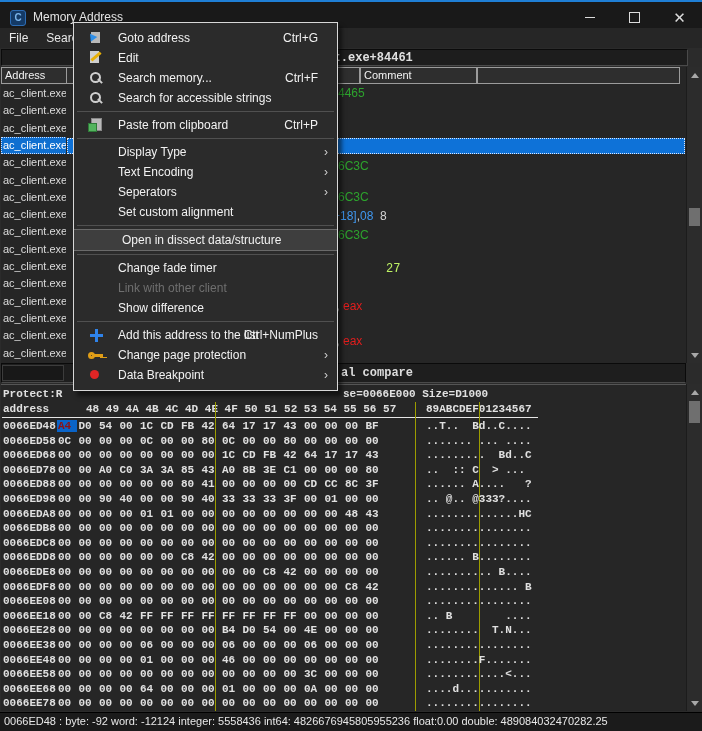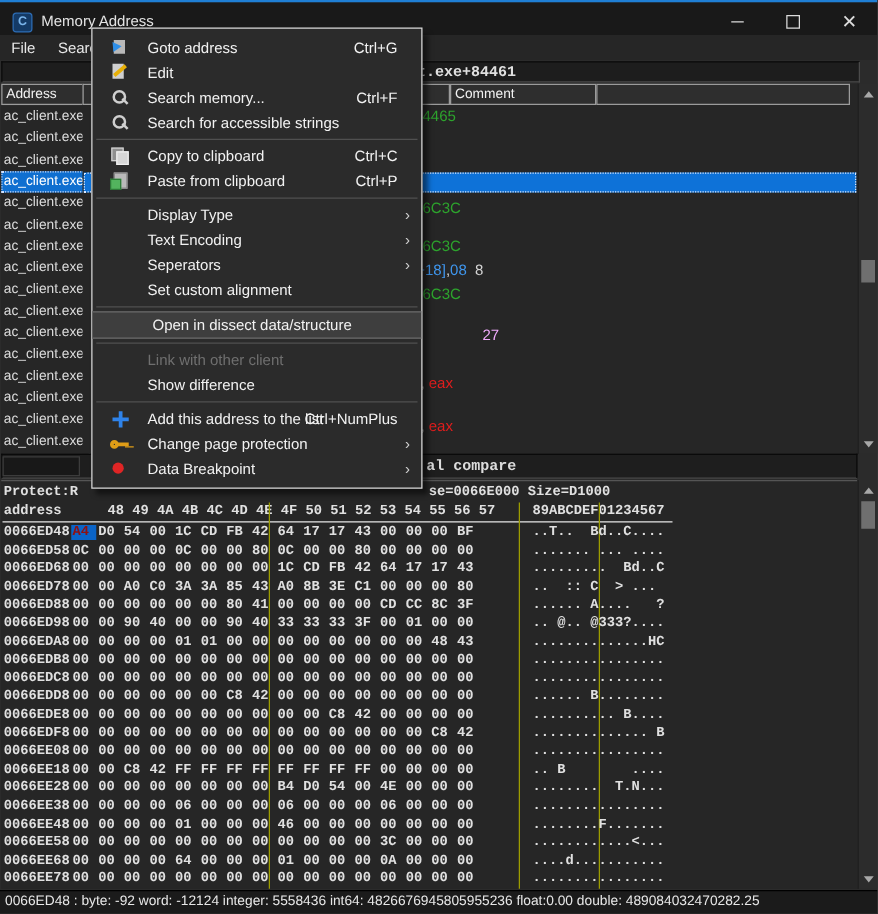--- a/index.html
+++ b/index.html
@@ -144,21 +144,21 @@
   <div class="abs hdrcell" id="dis-h1" style="left:66px;top:67px;width:294px;height:17px;"></div>
   <div class="abs hdrcell" id="dis-h2" style="left:360px;top:67px;width:117px;height:17px;">Comment</div>
   <div class="abs hdrcell" id="dis-h3" style="left:477px;top:67px;width:203px;height:17px;"></div>
   <div class="abs" id="dis-selected-row"></div>
   <div class="abs" id="dis-frags">
       <div class="dis-frag" style="left: 338px; top: 86px;"><span style="color: rgb(45, 163, 45);">4465</span></div>
       <div class="dis-frag" style="left: 338px; top: 159px;"><span style="color: rgb(45, 163, 45);">6C3C</span></div>
       <div class="dis-frag" style="left: 338px; top: 190px;"><span style="color: rgb(45, 163, 45);">6C3C</span></div>
       <div class="dis-frag" style="left: 333px; top: 209px;"><span style="color: rgb(63, 151, 239);">+18]</span><span style="color: rgb(212, 212, 212);">,</span><span style="color: rgb(63, 151, 239);">08</span><span style="color: rgb(212, 212, 212);">  8</span></div>
       <div class="dis-frag" style="left: 338px; top: 228px;"><span style="color: rgb(45, 163, 45);">6C3C</span></div>
-      <div class="dis-frag" style="left: 386px; top: 261px;"><span style="color: #f0abfc;">27</span></div>
+      <div class="dis-frag" style="left: 386px; top: 261px;"><span style="color: #bef264; font-family: Liberation Mono, monospace;">27</span></div>
       <div class="dis-frag" style="left: 333px; top: 299px;"><span style="color: rgb(212, 212, 212);">],</span><span style="color: rgb(226, 29, 29);"> eax</span></div>
       <div class="dis-frag" style="left: 333px; top: 334px;"><span style="color: rgb(212, 212, 212);">],</span><span style="color: rgb(226, 29, 29);"> eax</span></div>
     </div>
   <div class="abs sbar" id="dis-scroll">
     <div class="sb-btn" style="top:1px;">
         <div class="tri-up"></div>
       </div>
     <div class="sb-thumb" style="top:141px;height:18px;"></div>
     <div class="sb-btn" style="top:281px;">
         <div class="tri-dn"></div>
@@ -213,30 +213,30 @@
 
   <div class="abs" id="status-bar"></div>
   <div class="abs" id="status-text">0066ED48 : byte: -92 word: -12124 integer: 5558436 int64: 4826676945805955236 float:0.00 double: 489084032470282.25</div>
 
   <div class="abs" id="context-menu">
       <div class="menu-item"><span class="ic ic-goto"></span><span>Goto address</span><span class="shortcut">Ctrl+G</span></div>
       <div class="menu-item"><span class="ic ic-edit"></span><span>Edit</span></div>
       <div class="menu-item"><span class="ic ic-search"></span><span>Search memory...</span><span class="shortcut">Ctrl+F</span></div>
       <div class="menu-item"><span class="ic ic-search"></span><span>Search for accessible strings</span></div>
       <div class="menu-sep"></div>
-      <div class="menu-item"><span class="ic ic-copy"></span><span>Copy to clipboard</span><span class="shortcut">Ctrl+C</span></div>
       <div class="menu-item"><span class="ic ic-paste"></span><span>Paste from clipboard</span><span class="shortcut">Ctrl+P</span></div>
       <div class="menu-sep"></div>
       <div class="menu-item"><span>Display Type</span><span class="subarrow">›</span></div>
       <div class="menu-item"><span>Text Encoding</span><span class="subarrow">›</span></div>
       <div class="menu-item"><span>Seperators</span><span class="subarrow">›</span></div>
       <div class="menu-item"><span>Set custom alignment</span></div>
       <div class="menu-sep"></div>
       <div class="menu-item hl"><span>Open in dissect data/structure</span></div>
       <div class="menu-sep"></div>
+      <div class="menu-item"><span>Change fade timer</span></div>
       <div class="menu-item dis"><span>Link with other client</span></div>
       <div class="menu-item"><span>Show difference</span></div>
       <div class="menu-sep"></div>
       <div class="menu-item"><span class="ic ic-plus"></span><span>Add this address to the list</span><span class="shortcut">Ctrl+NumPlus</span></div>
       <div class="menu-item"><span class="ic ic-key"></span><span>Change page protection</span><span class="subarrow">›</span></div>
       <div class="menu-item"><span class="ic ic-dot"></span><span>Data Breakpoint</span><span class="subarrow">›</span></div>
     </div>
 
 </div>
 

